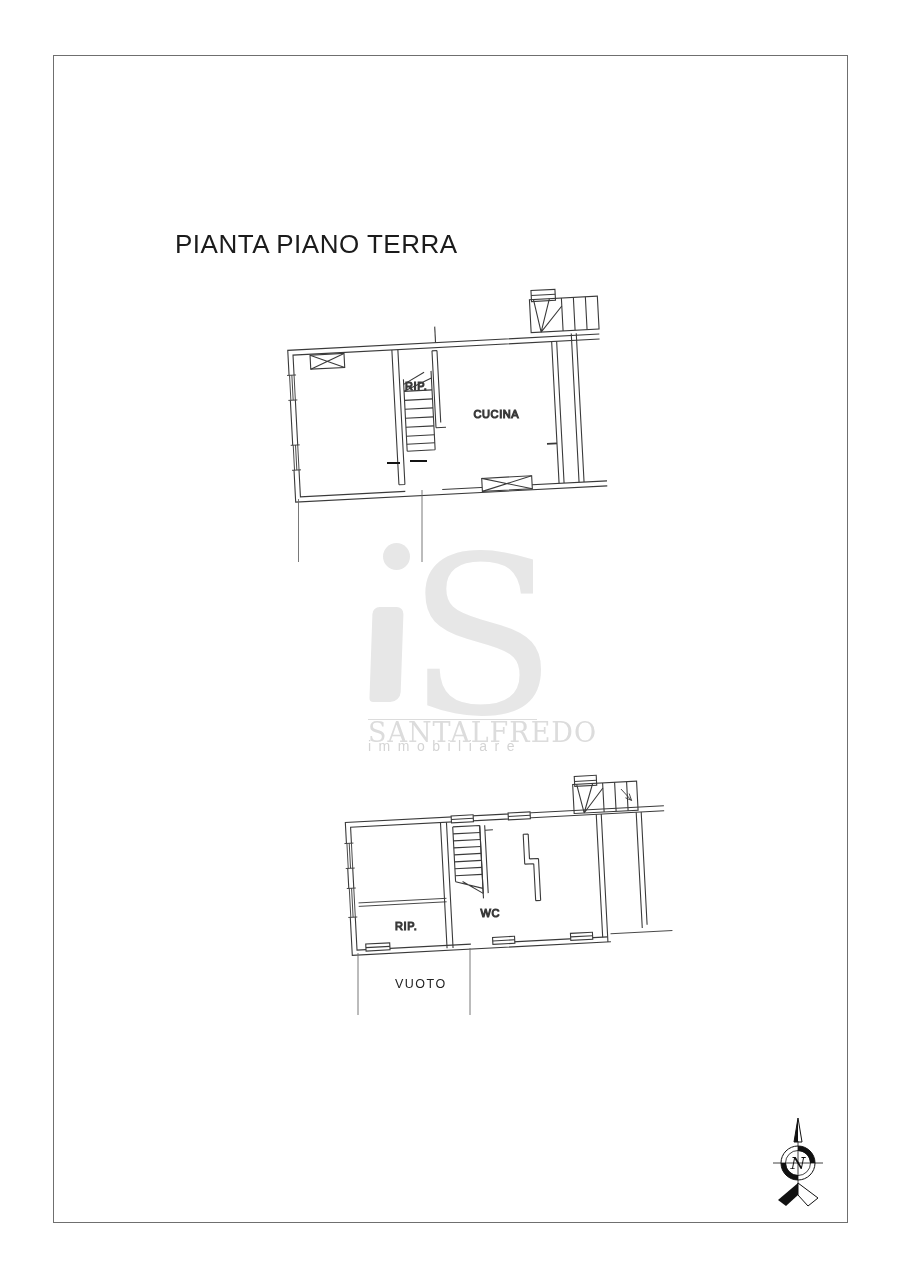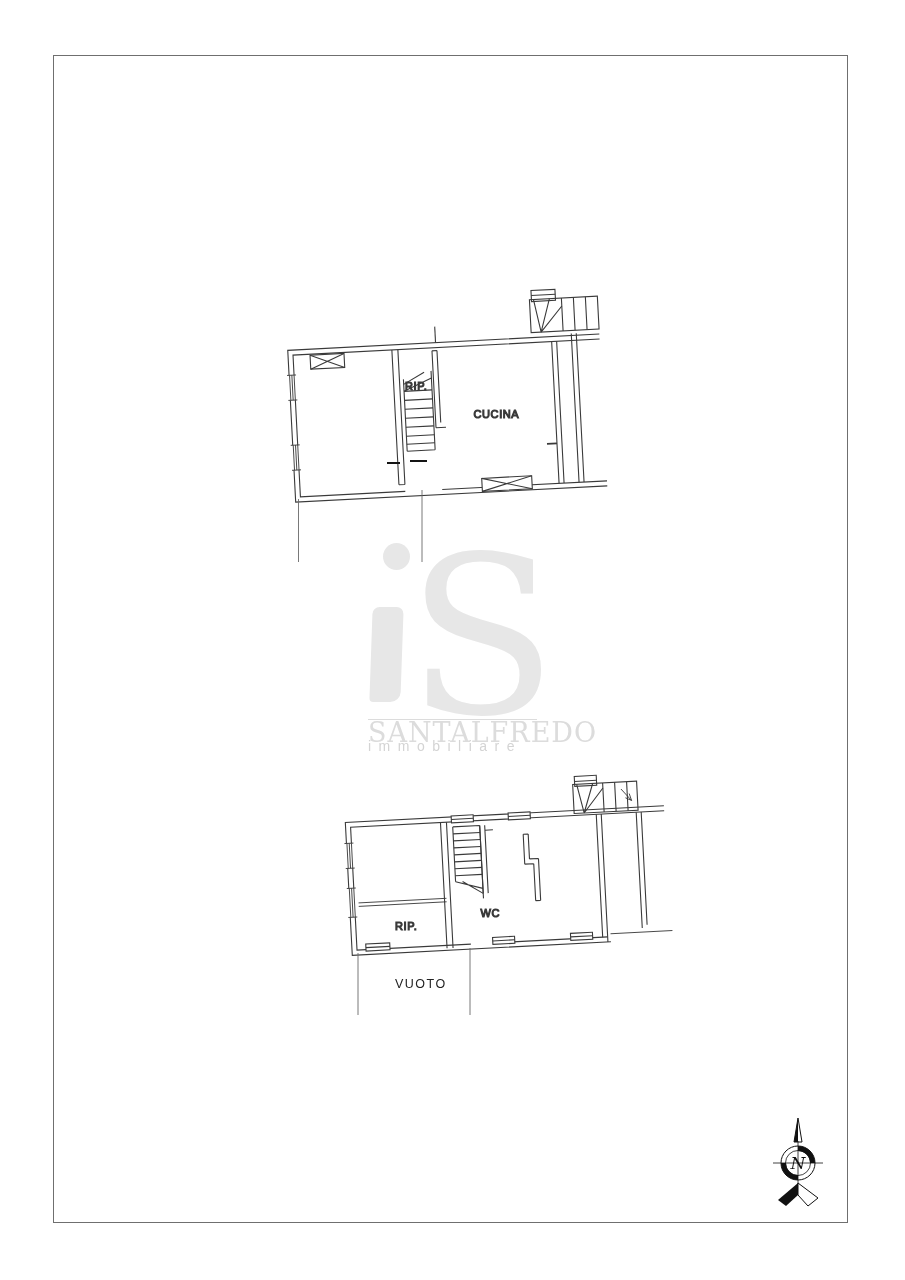--- a/index.html
+++ b/index.html
@@ -43,20 +43,21 @@
 
   <div class="frame"></div>
 
   <div class="wm" id="wm-dot"></div>
   <div class="wm" id="wm-stem"></div>
   <div class="wm" id="wm-s">S</div>
   <div class="wm" id="wm-sub">immobiliare</div>
   <div class="wm" id="wm-rule"></div>
   <div class="wm" id="wm-brand">SANTALFREDO</div>
 
+  <div class="plan-title" id="title-terra">PIANTA PIANO TERRA</div>
 
   <svg id="plan-terra-svg" width="335" height="275" viewBox="0 0 335 275">
     <g class="ln" transform="rotate(-3 15 65)">
 
       <path d="M320,60 L8,60 L8,212 L320,212"></path>
       <path d="M320,65 L13,65 L13,207 L118,207 M155,207 L320,207"></path>
 
       <rect x="6" y="85" width="9" height="25" fill="#fff" stroke="none"></rect>
       <path d="M6,85 H15 M6,110 H15 M8.5,85 V110 M13,85 V110 M10.8,85 V110" stroke-width="0.9"></path>
       <rect x="6" y="155" width="9" height="25" fill="#fff" stroke="none"></rect>

